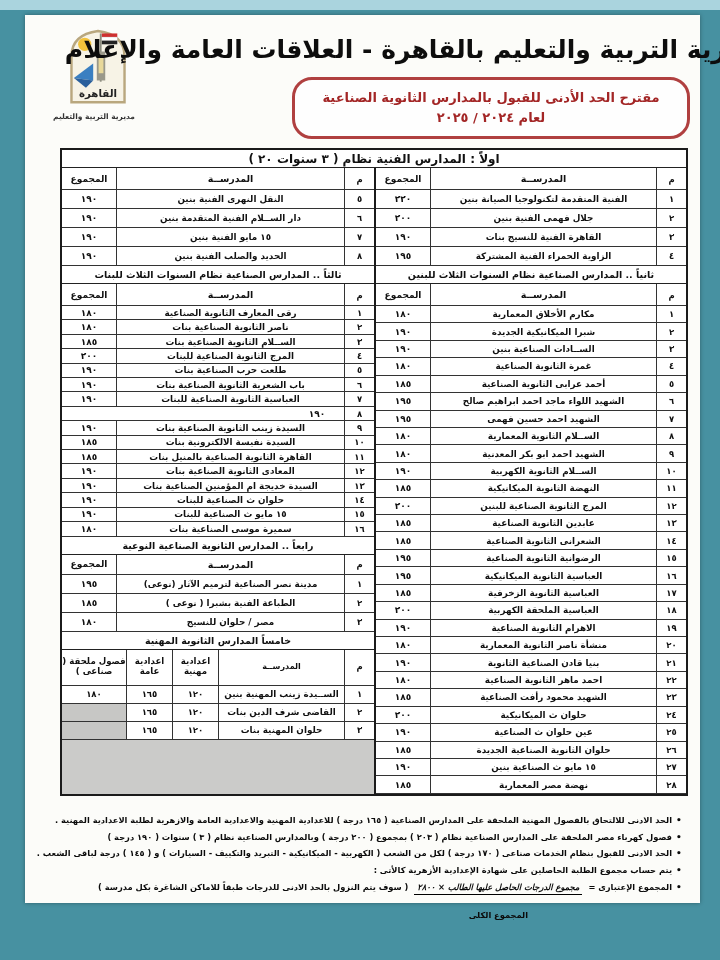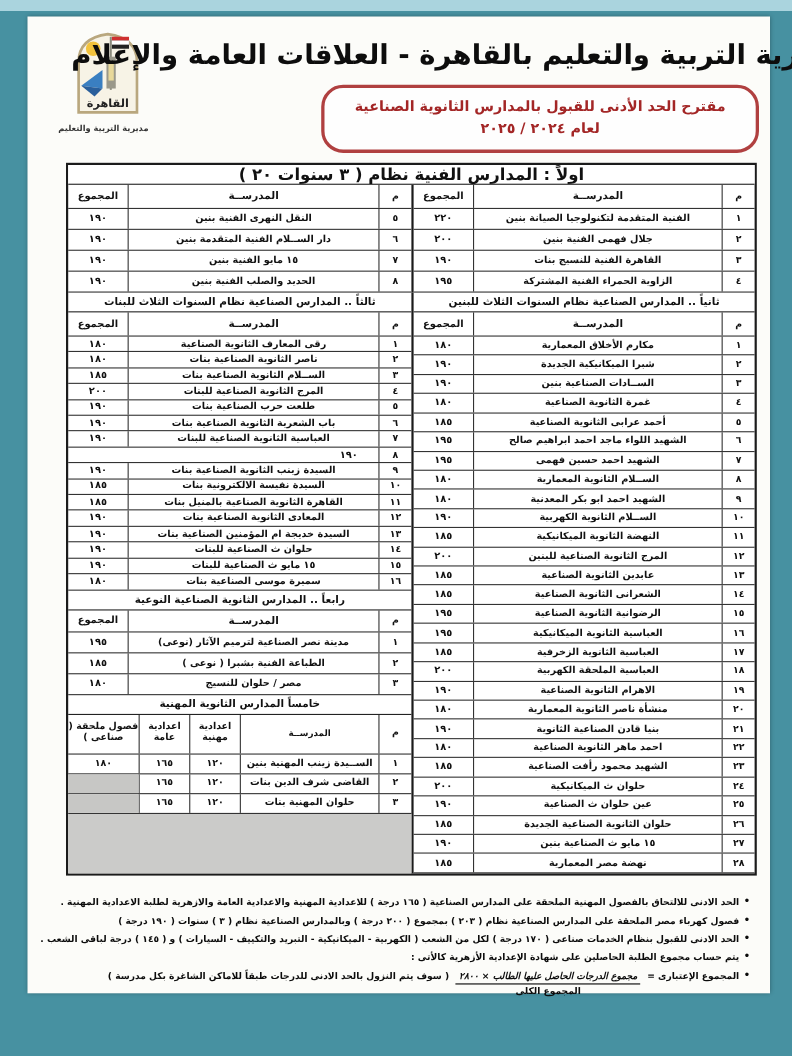--- a/index.html
+++ b/index.html
@@ -32,21 +32,21 @@
   }
   
   .doc-table {
     position:absolute; top:133px; right:12px; width:628px; height:648px;
     border:2px solid #1b1b1b; background:#fff;
     display:flex; flex-direction:column;
     font-weight:bold; color:#111;
   }
   .sec-title {
     height:18px; flex:0 0 18px; display:flex; align-items:center; justify-content:center;
-    font-size:15px; border-bottom:1px solid #222; background:#fff;
+    font-size:12px; border-bottom:1px solid #222; background:#fff;
   }
   .halves { display:flex; }
   .halves > .half { width:50%; display:flex; flex-direction:column; }
   .halves > .half:first-child { border-left:2px solid #1b1b1b; }
   .hdr-row, .d-row { display:flex; align-items:stretch; border-bottom:1px solid #333; }
   .hdr-row { flex:0 0 22px; font-size:9.5px; }
   .d-row { flex:1 1 auto; font-size:8.8px; }
   .cell { display:flex; align-items:center; justify-content:center; text-align:center; overflow:hidden; }
   .cell:not(:last-child){ border-left:1px solid #333; }
   .c-num { flex:0 0 30px; font-size:8.5px; }
@@ -68,21 +68,21 @@
   
   .notes {
     position:absolute; top:800px; right:14px; left:10px;
     font-size:8.3px; font-weight:bold; color:#0b0b0b; line-height:1.3;
   }
   .note-line { display:flex; margin-bottom:5px; align-items:flex-start; }
   .bullet { flex:0 0 14px; text-align:center; font-size:9px; }
   .note-text { flex:1 1 auto; text-align:right; }
   .frac { display:inline-flex; flex-direction:column; align-items:center; margin:0 4px; }
   .frac .num { border-bottom:1.4px solid #000; padding:0 3px 1px;font-style:italic; }
-  .frac .den { padding-top:1px; }
+  .frac .den { padding-top:15px; }
   .formula-wrap { flex:1 1 auto; text-align:right; display:flex; flex-wrap:wrap; align-items:flex-start; gap:2px; }
 </style>
 </head>
 <body>
 
 <div class="top-strip"></div>
 
 <div class="page">
 
   <div class="logo-wrap">

